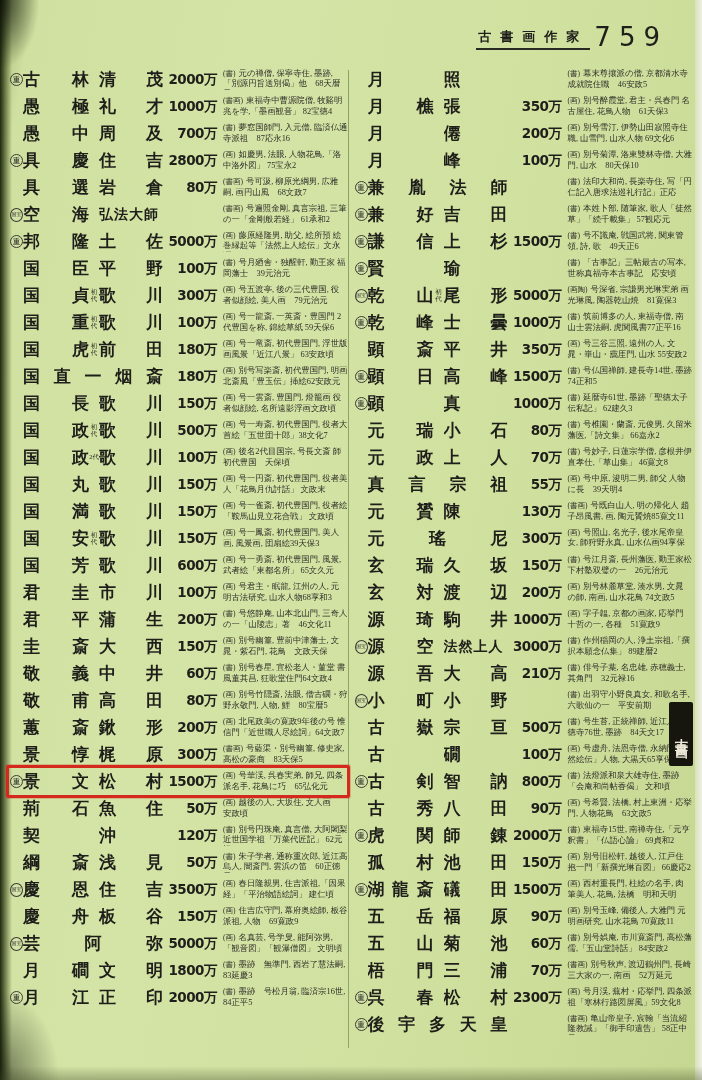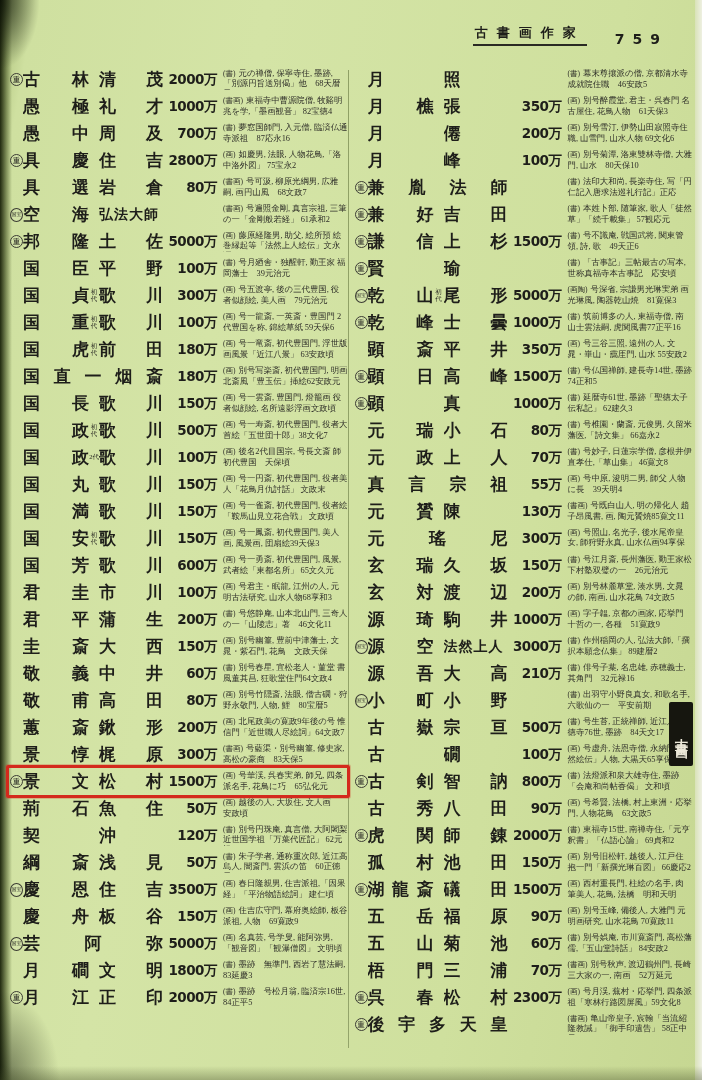--- a/index.html
+++ b/index.html
@@ -13,24 +13,24 @@
     background:linear-gradient(to right,#20290f,rgba(90,105,55,.65) 55%,rgba(0,0,0,0));pointer-events:none;}
   .corner-top{position:absolute;left:0;top:0;width:40px;height:70px;
     background:radial-gradient(ellipse at 0% 0%,rgba(10,15,5,.8),rgba(0,0,0,0) 70%);pointer-events:none;}
   .corner-bot{position:absolute;left:0;bottom:0;width:60px;height:90px;
     background:radial-gradient(ellipse at 0% 100%,rgba(15,20,8,.55),rgba(0,0,0,0) 70%);pointer-events:none;}
   .edge-right{position:absolute;right:0;top:0;bottom:0;width:7px;
     background:linear-gradient(to left,#eef0e2,#d9e2b8);}
   .edge-bottom{position:absolute;left:0;right:0;bottom:0;height:14px;
     background:linear-gradient(to top,rgba(60,70,35,.35),rgba(0,0,0,0));pointer-events:none;}
 
-  .hdr{position:absolute;top:24px;right:34px;display:flex;align-items:flex-end;gap:28px;}
+  .hdr{position:absolute;top:24px;right:34px;display:flex;align-items:flex-end;gap:4px;}
   .hdr .title{font-size:13px;font-weight:bold;letter-spacing:9px;border-bottom:2px solid #2a2a24;
     padding:0 2px 2px 2px;white-space:nowrap;}
-  .hdr .pnum{font-family:"DejaVu Sans","Liberation Sans",sans-serif;font-size:14px;font-weight:bold;
+  .hdr .pnum{font-family:"DejaVu Sans","Liberation Sans",sans-serif;font-size:26px;font-weight:normal;
     letter-spacing:8px;line-height:1;}
 
   .cols{position:absolute;top:66px;left:10px;width:682px;display:flex;}
   .col{width:338px;}
   .col.right{margin-left:6px;}
   .divider{width:1px;background:linear-gradient(#8fa065,#93a46a);margin:4px 0 30px 0;height:978px;}
 
   .row{height:27px;display:flex;align-items:center;position:relative;}
   .badge{width:13px;flex:0 0 13px;display:flex;align-items:center;justify-content:center;}
   .badge i{font-style:normal;display:flex;align-items:center;justify-content:center;
@@ -608,21 +608,21 @@
   </div>
 
   <div class="row">
     <span class="badge">
           <i class="b2">国宝</i>
         </span>
     <span class="nm">源空</span>
     <span class="gen"></span>
     <span class="sn small">法然上人</span>
     <span class="price">3000万</span>
-    <span class="desc"><span class="cat">(書)</span><span class="dtext">作州稲岡の人, 弘法大師,「撰択本願念仏集」 89建暦2</span></span>
+    <span class="desc"><span class="cat">(書)</span><span class="dtext">作州稲岡の人, 浄土宗祖,「撰択本願念仏集」 89建暦2</span></span>
   </div>
 
   <div class="row">
     <span class="badge"></span>
     <span class="nm">源吾</span>
     <span class="gen"></span>
     <span class="sn">大高</span>
     <span class="price">210万</span>
     <span class="desc"><span class="cat">(書)</span><span class="dtext">俳号子葉, 名忠雄, 赤穂義士, 其角門　32元禄16</span></span>
   </div>

